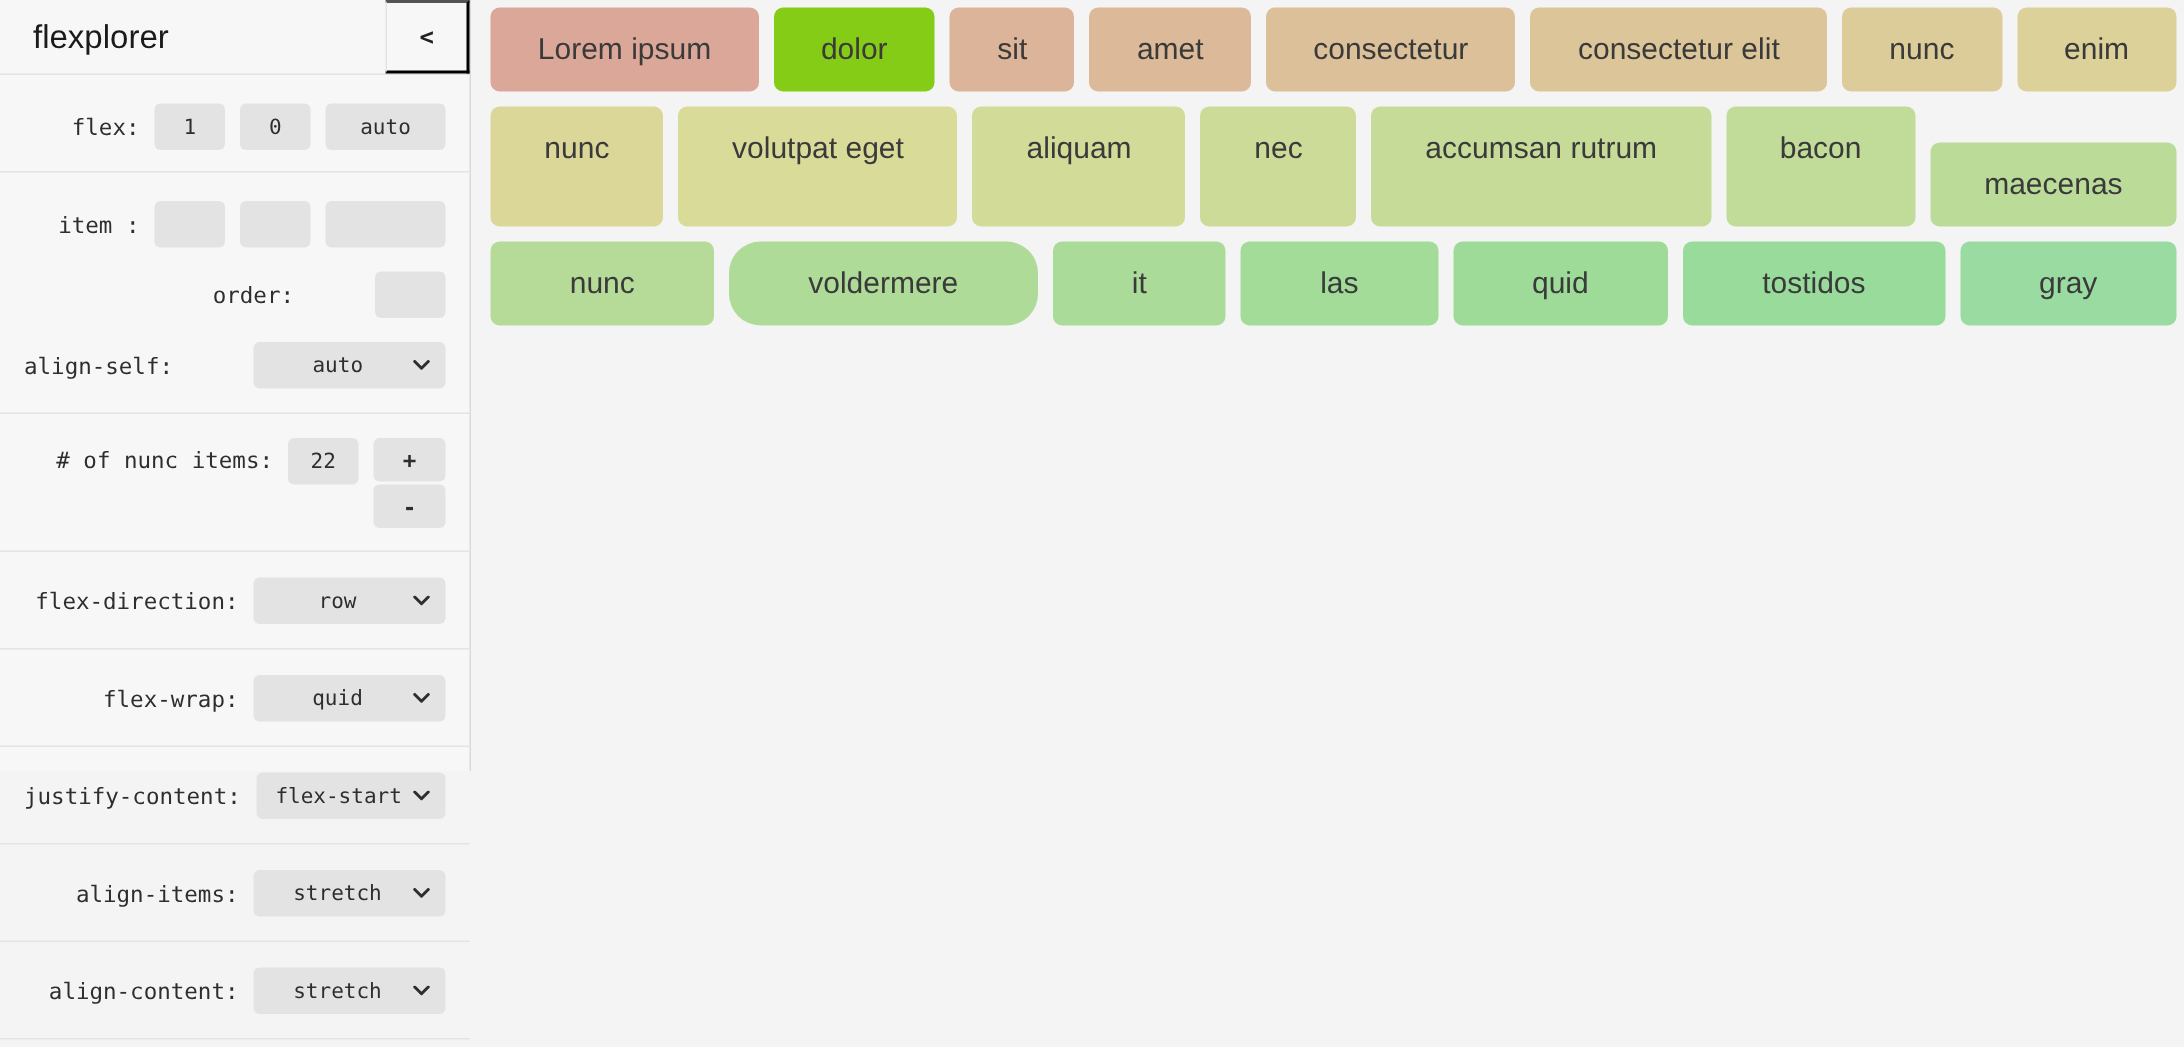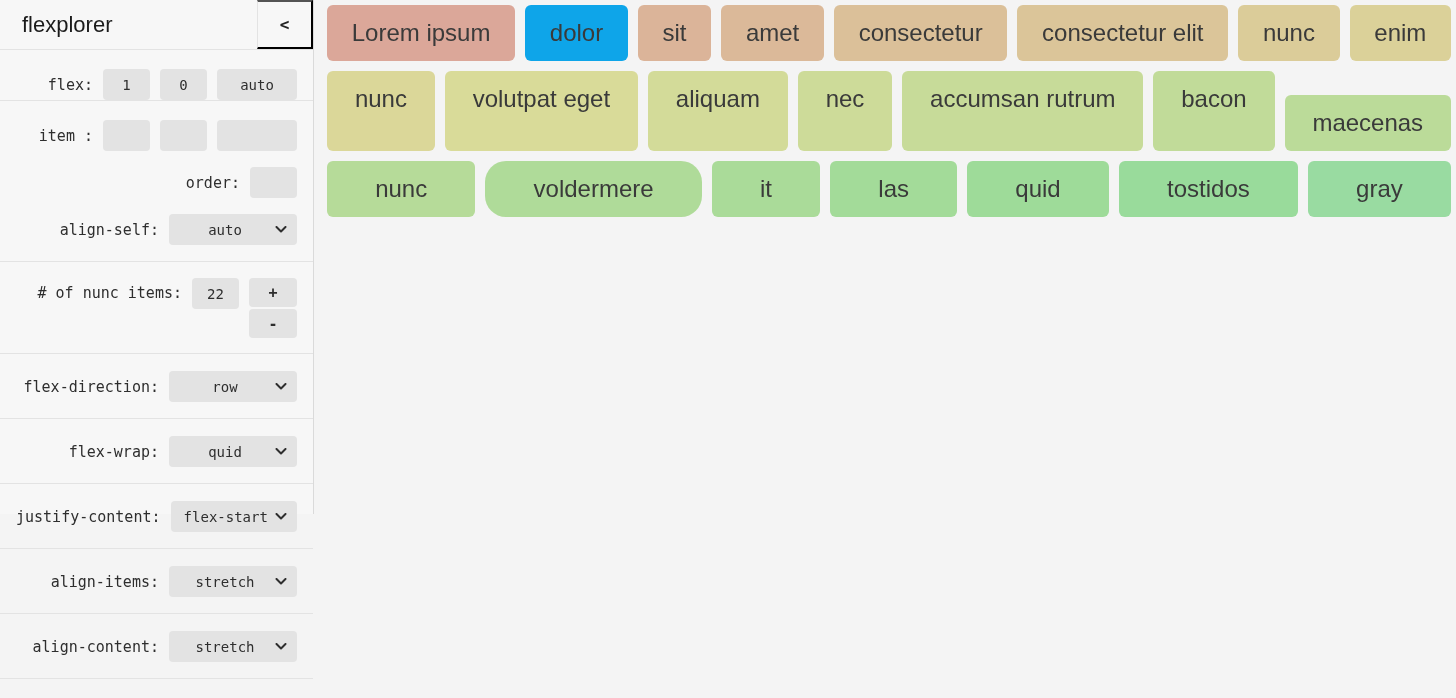--- a/index.html
+++ b/index.html
@@ -35,40 +35,40 @@
   .in-md { width: 80px; }
   .controls { display: flex; gap: 10px; }
   .selectbox {
     width: 128px; height: 31px; background: #e3e3e3; border-radius: 4px;
     position: relative; display: flex; align-items: center; justify-content: center;
     font-family: "DejaVu Sans Mono", monospace; font-size: 14px; color: #2e2e2e;
     padding-right: 16px; cursor: pointer;
   }
   .selectbox .chev { position: absolute; right: 10px; top: 12px; }
 
-  .sec-flex  { padding-top: 19px; padding-bottom: 0; }
+  .sec-flex  { padding-top: 19px; padding-bottom: 14px; }
   .sec-item  { padding-top: 19px; padding-bottom: 16px; }
-  .sec-item .row + .row { margin-top: 16px; }
+  .sec-item .row + .row { margin-top: 16px; gap: 44px; }
   .sec-count { padding-top: 16px; padding-bottom: 15px; }
   .sec-count .row { align-items: flex-start; }
   .sec-count .lbl { line-height: 31px; }
   .stepper { display: flex; flex-direction: column; gap: 2px; margin-left: 10px; }
   .step-btn {
     width: 48px; height: 29px; background: #e3e3e3; border: 0; border-radius: 4px;
     font-family: "DejaVu Sans Mono", monospace; font-weight: bold; font-size: 15px; color: #2e2e2e;
     cursor: pointer;
   }
   .sec-sel { padding-top: 17px; padding-bottom: 16px; }
 
   
   .canvas { flex: 1; padding-left: 8px; background: #f4f4f4; overflow: hidden; }
   .flex-line { display: flex; }
   .flex-item {
     flex: 1 0 auto; margin: 5px; padding: 14px 22px; border-radius: 6px;
-    text-align: center; font-size: 24px; line-height: 28px; color: #3a3a3a;
+    text-align: center; font-size: 20px; line-height: 28px; color: #3a3a3a;
     cursor: pointer; white-space: nowrap;
   }
 </style>
 </head>
 <body>
 
 <div class="app">
 
   <aside class="sidebar">
 
@@ -183,21 +183,21 @@
             </svg>
         </div>
       </div>
     </div>
 
   </aside>
 
   <main class="canvas">
       <div class="flex-line">
         <div class="flex-item" style="background: rgb(219, 167, 153);">Lorem ipsum</div>
-        <div class="flex-item" style="background: #0ea5e9;">dolor</div>
+        <div class="flex-item" style="background: #84cc16;">dolor</div>
         <div class="flex-item" style="background: rgb(219, 180, 153);">sit</div>
         <div class="flex-item" style="background: rgb(219, 185, 153);">amet</div>
         <div class="flex-item" style="background: rgb(219, 192, 153);">consectetur</div>
         <div class="flex-item" style="background: rgb(219, 197, 153);">consectetur elit</div>
         <div class="flex-item" style="background: rgb(219, 204, 153);">nunc</div>
         <div class="flex-item" style="background: rgb(219, 209, 153);">enim</div>
       </div>
       <div class="flex-line">
         <div class="flex-item" style="background: rgb(219, 215, 153);">nunc</div>
         <div class="flex-item" style="background: rgb(217, 219, 153);">volutpat eget</div>

